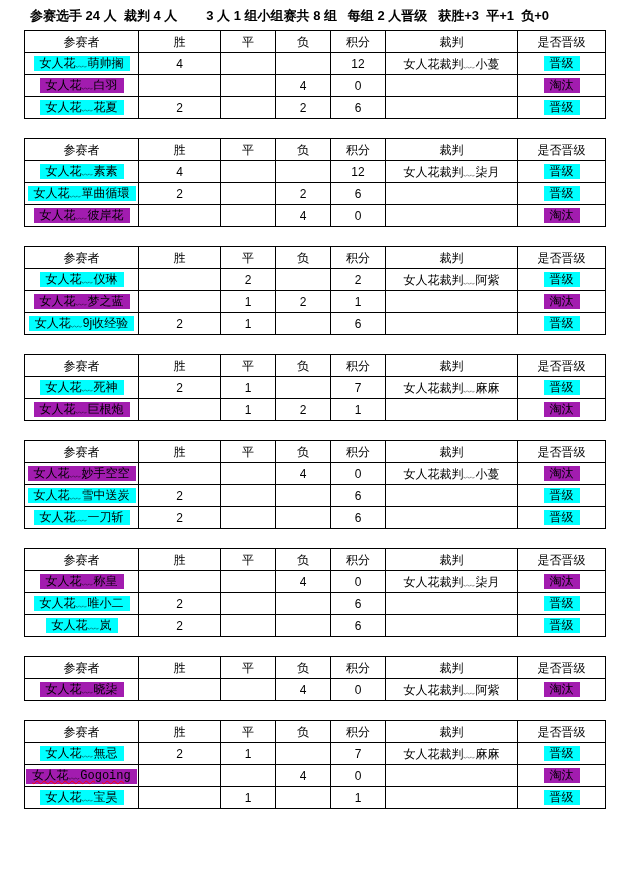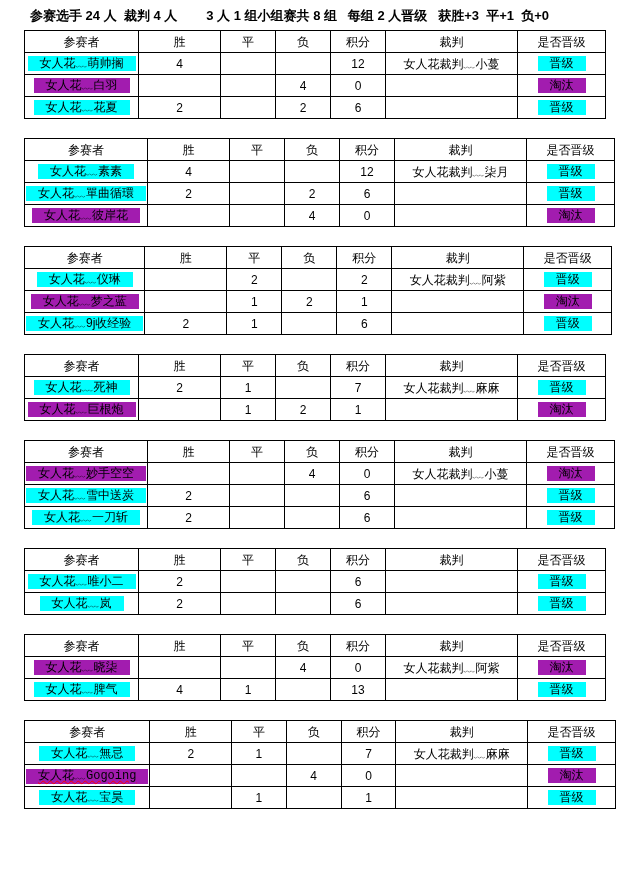--- a/index.html
+++ b/index.html
@@ -8,21 +8,21 @@
   .title{font-weight:bold;font-size:13px;line-height:16px;
          padding:8px 12px 6px 30px;white-space:pre;}
   table.group-table{border-collapse:collapse;table-layout:fixed;
          margin:0 4px 19px 24px;}
   col.c1{width:114px}col.c2{width:82px}col.c3{width:55px}
   col.c4{width:55px}col.c5{width:55px}col.c6{width:132px}col.c7{width:88px}
   th,td{border:1px solid #000;height:21px;padding:0 1px;
         text-align:center;vertical-align:middle;
         font-size:12px;font-weight:normal;line-height:14px;
         overflow:hidden;white-space:nowrap;}
-  .hl{display:inline-block;padding:0 12px;line-height:15px;}
+  .hl{display:inline-block;padding:0 6px;line-height:15px;}
   .hl.promoted{background:#00ffff;}
   .hl.eliminated{background:#a21caf;}
   .misspell{text-decoration:underline;text-decoration-style:wavy;
             text-decoration-color:#ff0000;text-decoration-thickness:1px;font-family:Liberation Mono, monospace;}
 </style>
 </head>
 <body>
 
 <div class="page">
   <div class="title">参赛选手 24 人  裁判 4 人        3 人 1 组小组赛共 8 组   每组 2 人晋级   获胜+3  平+1  负+0</div>
@@ -294,20 +294,29 @@
         <th>胜</th>
         <th>平</th>
         <th>负</th>
         <th>积分</th>
         <th>裁判</th>
         <th>是否晋级</th>
       </tr>
     </thead>
     <tbody>
       <tr>
+        <td><span class="hl eliminated">女人花﹏称皇</span></td>
+        <td></td>
+        <td></td>
+        <td>4</td>
+        <td>0</td>
+        <td>女人花裁判﹏柒月</td>
+        <td><span class="hl eliminated">淘汰</span></td>
+      </tr>
+      <tr>
         <td><span class="hl promoted">女人花﹏唯小二</span></td>
         <td>2</td>
         <td></td>
         <td></td>
         <td>6</td>
         <td></td>
         <td><span class="hl promoted">晋级</span></td>
       </tr>
       <tr>
         <td><span class="hl promoted">女人花﹏岚</span></td>
@@ -344,29 +353,20 @@
     </thead>
     <tbody>
       <tr>
         <td><span class="hl eliminated">女人花﹏晓柒</span></td>
         <td></td>
         <td></td>
         <td>4</td>
         <td>0</td>
         <td>女人花裁判﹏阿紫</td>
         <td><span class="hl eliminated">淘汰</span></td>
-      </tr>
-      <tr>
-        <td><span class="hl promoted">女人花﹏脾气</span></td>
-        <td>4</td>
-        <td>1</td>
-        <td></td>
-        <td>13</td>
-        <td></td>
-        <td><span class="hl promoted">晋级</span></td>
       </tr>
     </tbody>
   </table>
 
   <table class="group-table">
     <colgroup>
       <col class="c1">
           <col class="c2">
           <col class="c3">
           <col class="c4">

